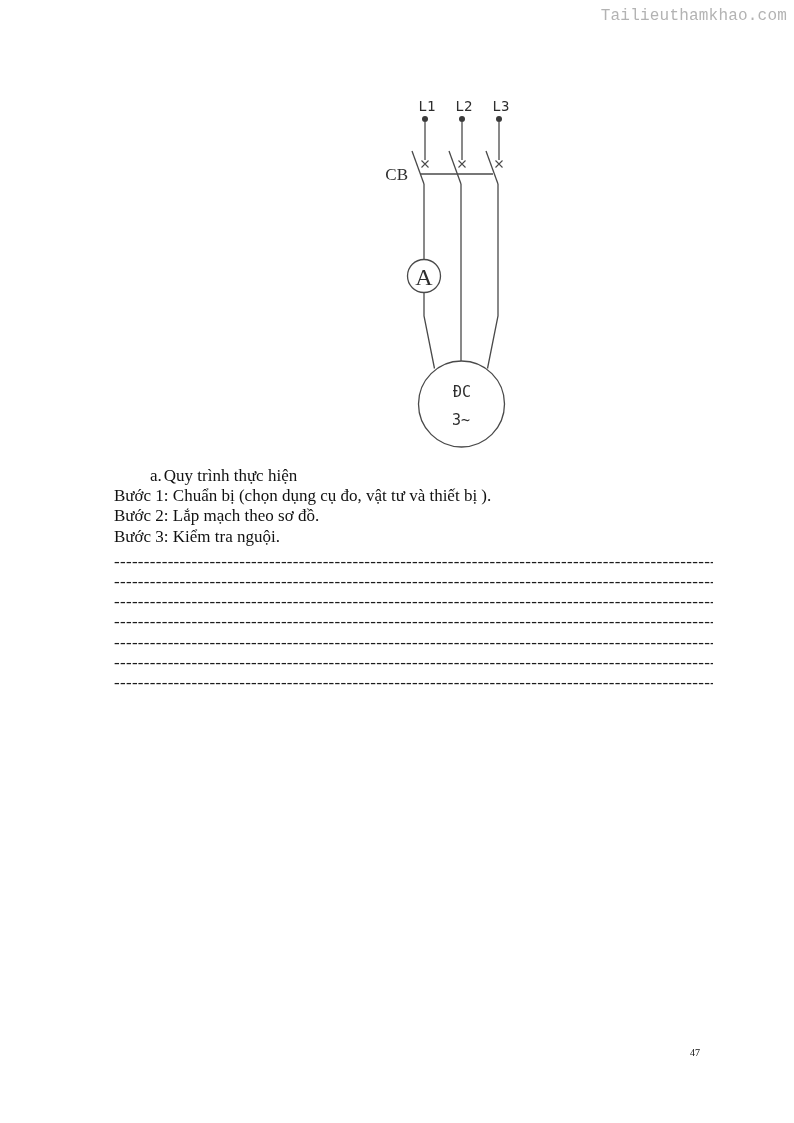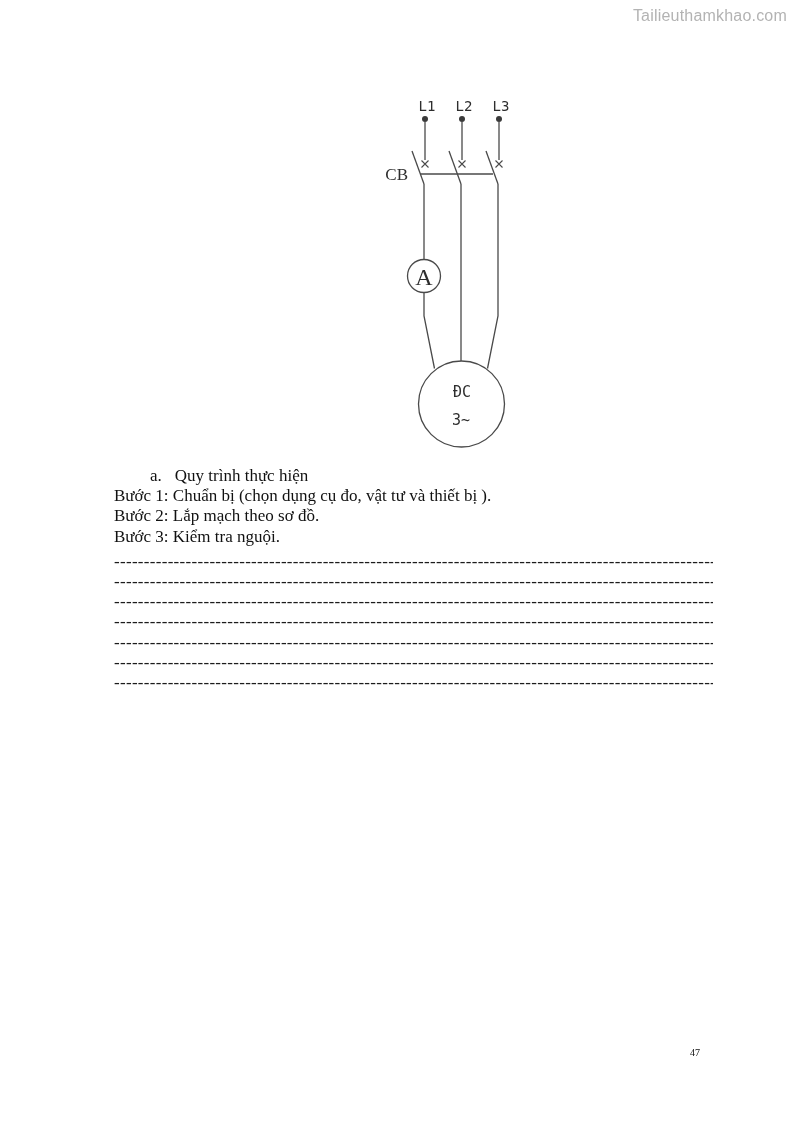--- a/index.html
+++ b/index.html
@@ -7,21 +7,21 @@
     position:relative;
     width:794px;height:1123px;
     background:#ffffff;
     overflow:hidden;
     font-family:"Liberation Serif", serif;
     color:#111;
   }
   .watermark{
     position:absolute;
     top:7px;right:7px;
-    font-family:Liberation Sans, sans-serif;
+    font-family:Liberation Mono, monospace;
     font-size:16px;
     color:#b3b3b3;
     text-shadow:1px 1px 0 rgba(255,255,255,0.95);
     letter-spacing:0.2px;
     margin-left:12px;
   }
   .heading{
     position:absolute;
     left:168px;top:76px;
     font-size:18px;
@@ -38,21 +38,21 @@
   .serif-label{font-family:"Liberation Serif", serif;}
   .procedure{
     position:absolute;
     left:114px;top:466px;
     width:600px;
     font-size:17px;
     line-height:20.2px;
   }
   .proc-subheading{padding-left:36px;}
   .proc-subheading .marker{display:inline-block;}
-  .proc-subheading .subtext{display:inline-block;margin-left:13px;}
+  .proc-subheading .subtext{display:inline-block;margin-left:2px;}
   .step{white-space:nowrap;}
   .answer-lines{margin-top:5px;}
   .answer-line{
     width:599px;
     height:20.2px;
     overflow:hidden;
     white-space:nowrap;
     font-size:17px;
     letter-spacing:0.3px;
     color:#1c1c1c;

